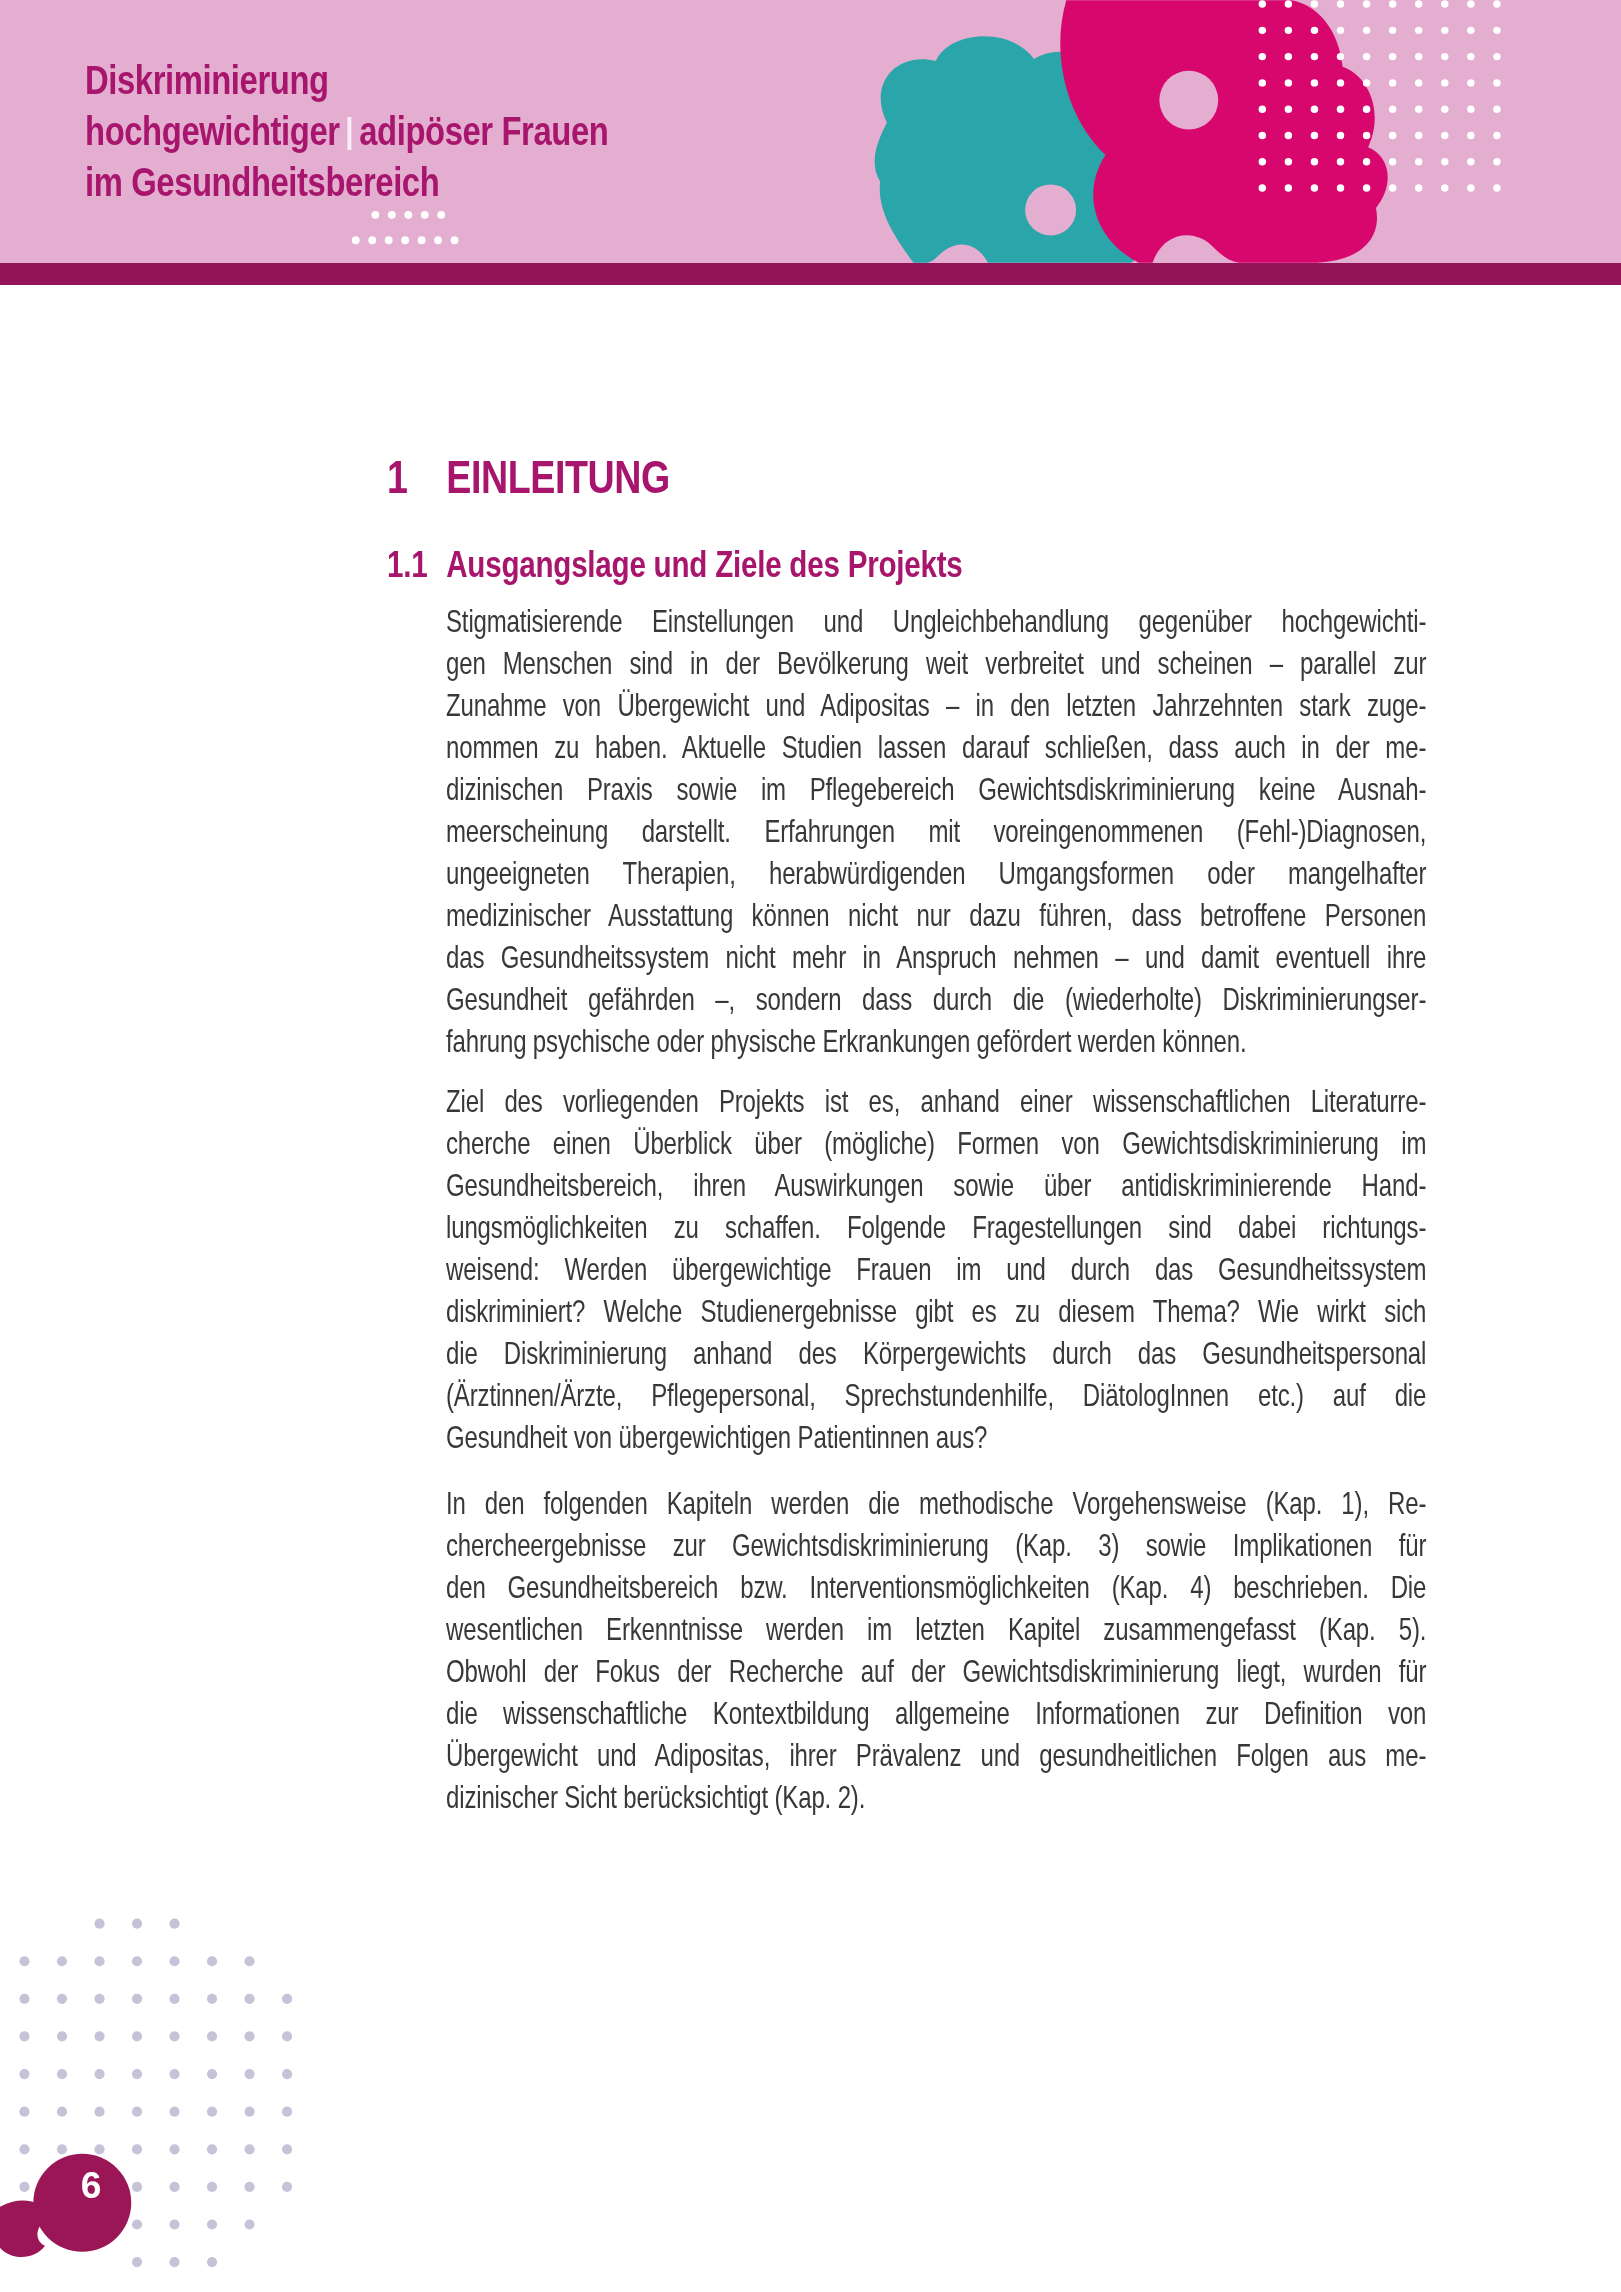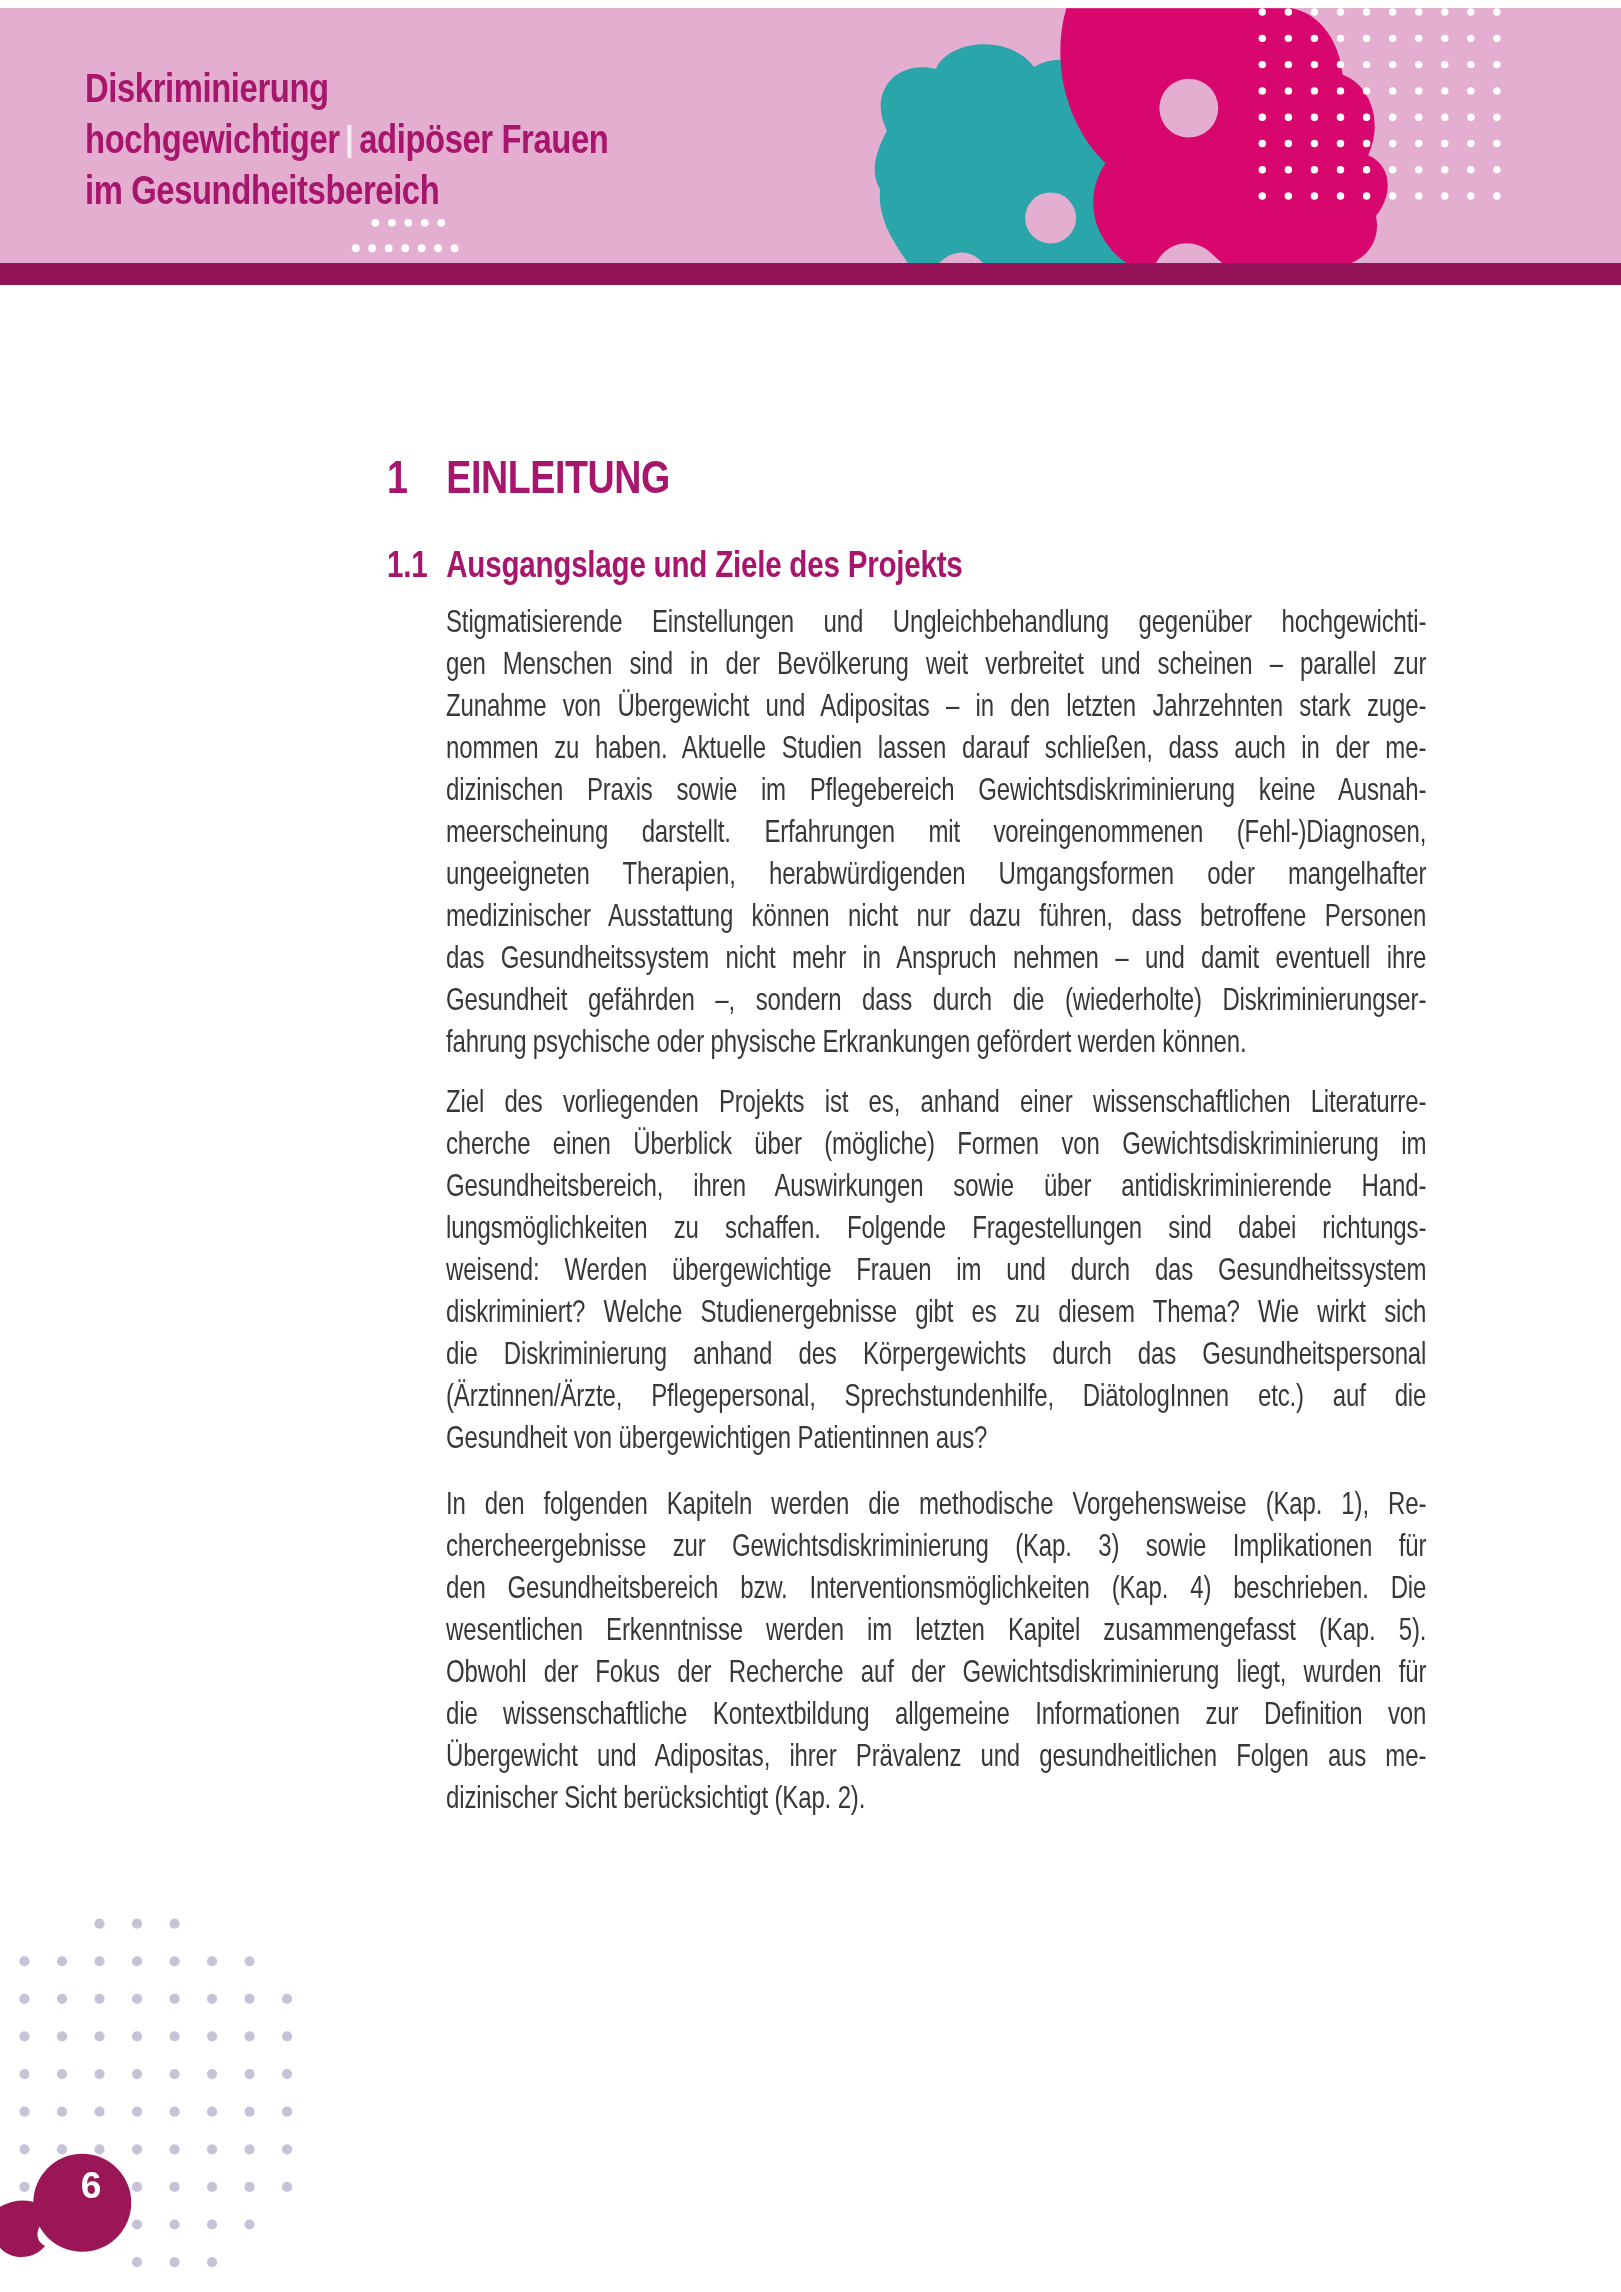--- a/index.html
+++ b/index.html
@@ -5,21 +5,21 @@
   html,body{margin:0;padding:0;background:#ffffff;}
   .page{
     position:relative;
     width:1621px;height:2293px;
     background:#ffffff;
     overflow:hidden;
     font-family:"Liberation Sans", sans-serif;
   }
   
   .header-band{
-    position:absolute;left:0;top:8px;width:1621px;height:263px;
+    position:absolute;left:0;top:0;width:1621px;height:263px;
     background:var(--header_bg);
     overflow:hidden;
   }
   .header-decor{position:absolute;left:0;top:0;}
   .blob-teal{fill:var(--blob_teal);}
   .blob-magenta{fill:var(--blob_magenta);}
   .blob-hole{fill:var(--header_bg);}
   .dot-white{fill:var(--dots_white);}
   .doc-title{
     position:absolute;left:85px;top:55px;

